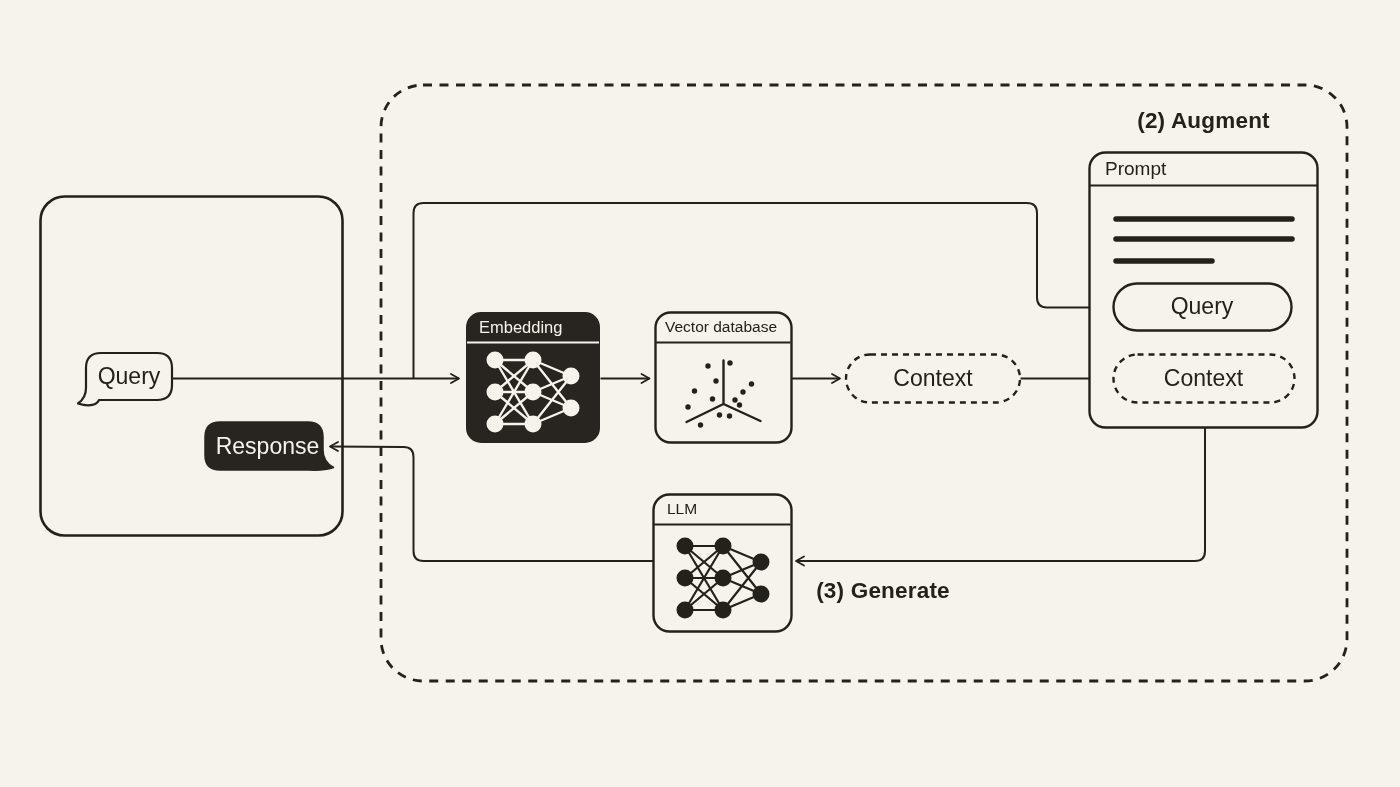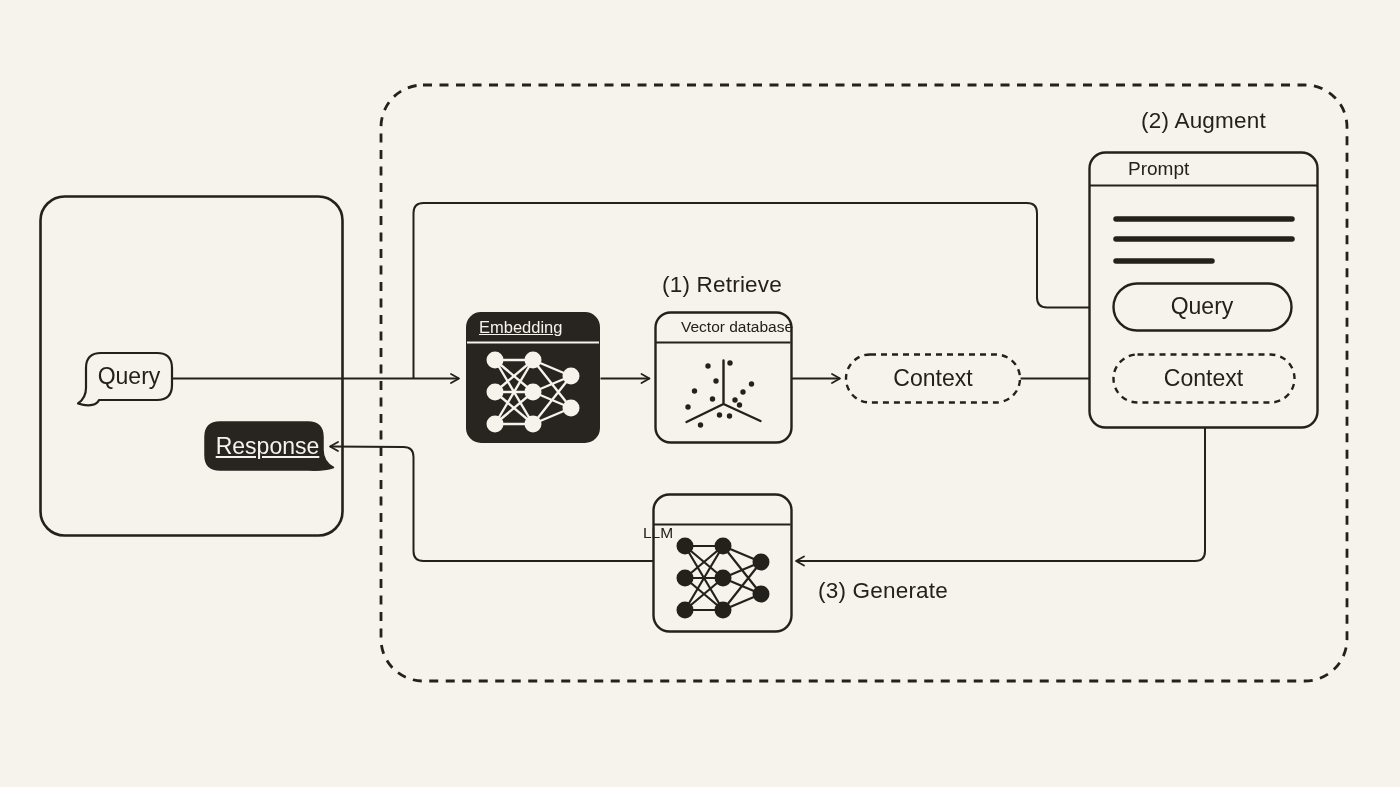--- a/index.html
+++ b/index.html
@@ -26,23 +26,23 @@
     position: absolute;
     display: flex;
     align-items: center;
     justify-content: center;
     font-size: 23px;
     color: #23211b;
     white-space: nowrap;
     pointer-events: none;
   }
   .label.left-align { justify-content: flex-start; }
-  .label.light { color: #f5f3ec; text-decoration: underline; }
+  .label.light { color: #f5f3ec; }
   .label.step {
-    font-weight: 400;
+    font-weight: 700;
     font-size: 22.5px;
     letter-spacing: 0.2px;
   }
   .label.box-title-sm { font-size: 15.5px; }
   .label.box-title-md { font-size: 16.5px; }
   .label.box-title-lg { font-size: 19px; }
 </style>
 </head>
 <body>
 
@@ -156,33 +156,32 @@
             <circle cx="761" cy="594" r="8.5"></circle>
         </g>
       </g>
     </g>
   </svg>
 
   <div class="label" style="left:86px; top:353px; width:86px; height:47px;">Query</div>
 
   <div class="label light" style="left:205px; top:422px; width:125px; height:48px;">Response</div>
 
-  <div class="label step" style="left:622px; top:271px; width:200px; height:28px;">(1) Retrieve</div>
 
   <div class="label step" style="left:1100px; top:107px; width:207px; height:28px;">(2) Augment</div>
 
   <div class="label step" style="left:783px; top:577px; width:200px; height:28px;">(3) Generate</div>
 
   <div class="label left-align light box-title-md" style="left:479px; top:312px; width:120px; height:30px;">Embedding</div>
 
-  <div class="label left-align box-title-sm" style="left:665px; top:312px; width:125px; height:30px;margin-left:16px;">Vector database</div>
+  <div class="label left-align box-title-sm" style="left:665px; top:312px; width:125px; height:30px;">Vector database</div>
 
   <div class="label" style="left:846px; top:354px; width:174px; height:48px;">Context</div>
 
-  <div class="label left-align box-title-lg" style="left:1128px; top:152px; width:200px; height:33px;">Prompt</div>
+  <div class="label left-align box-title-lg" style="left:1105px; top:152px; width:200px; height:33px;">Prompt</div>
 
   <div class="label" style="left:1113px; top:283px; width:178px; height:47px;">Query</div>
 
   <div class="label" style="left:1113px; top:354px; width:181px; height:48px;">Context</div>
 
-  <div class="label left-align box-title-sm" style="left:643px; top:494px; width:110px; height:30px;margin-top:24px;">LLM</div>
+  <div class="label left-align box-title-sm" style="left:667px; top:494px; width:110px; height:30px;">LLM</div>
 
 </div>
 
 </body></html>

